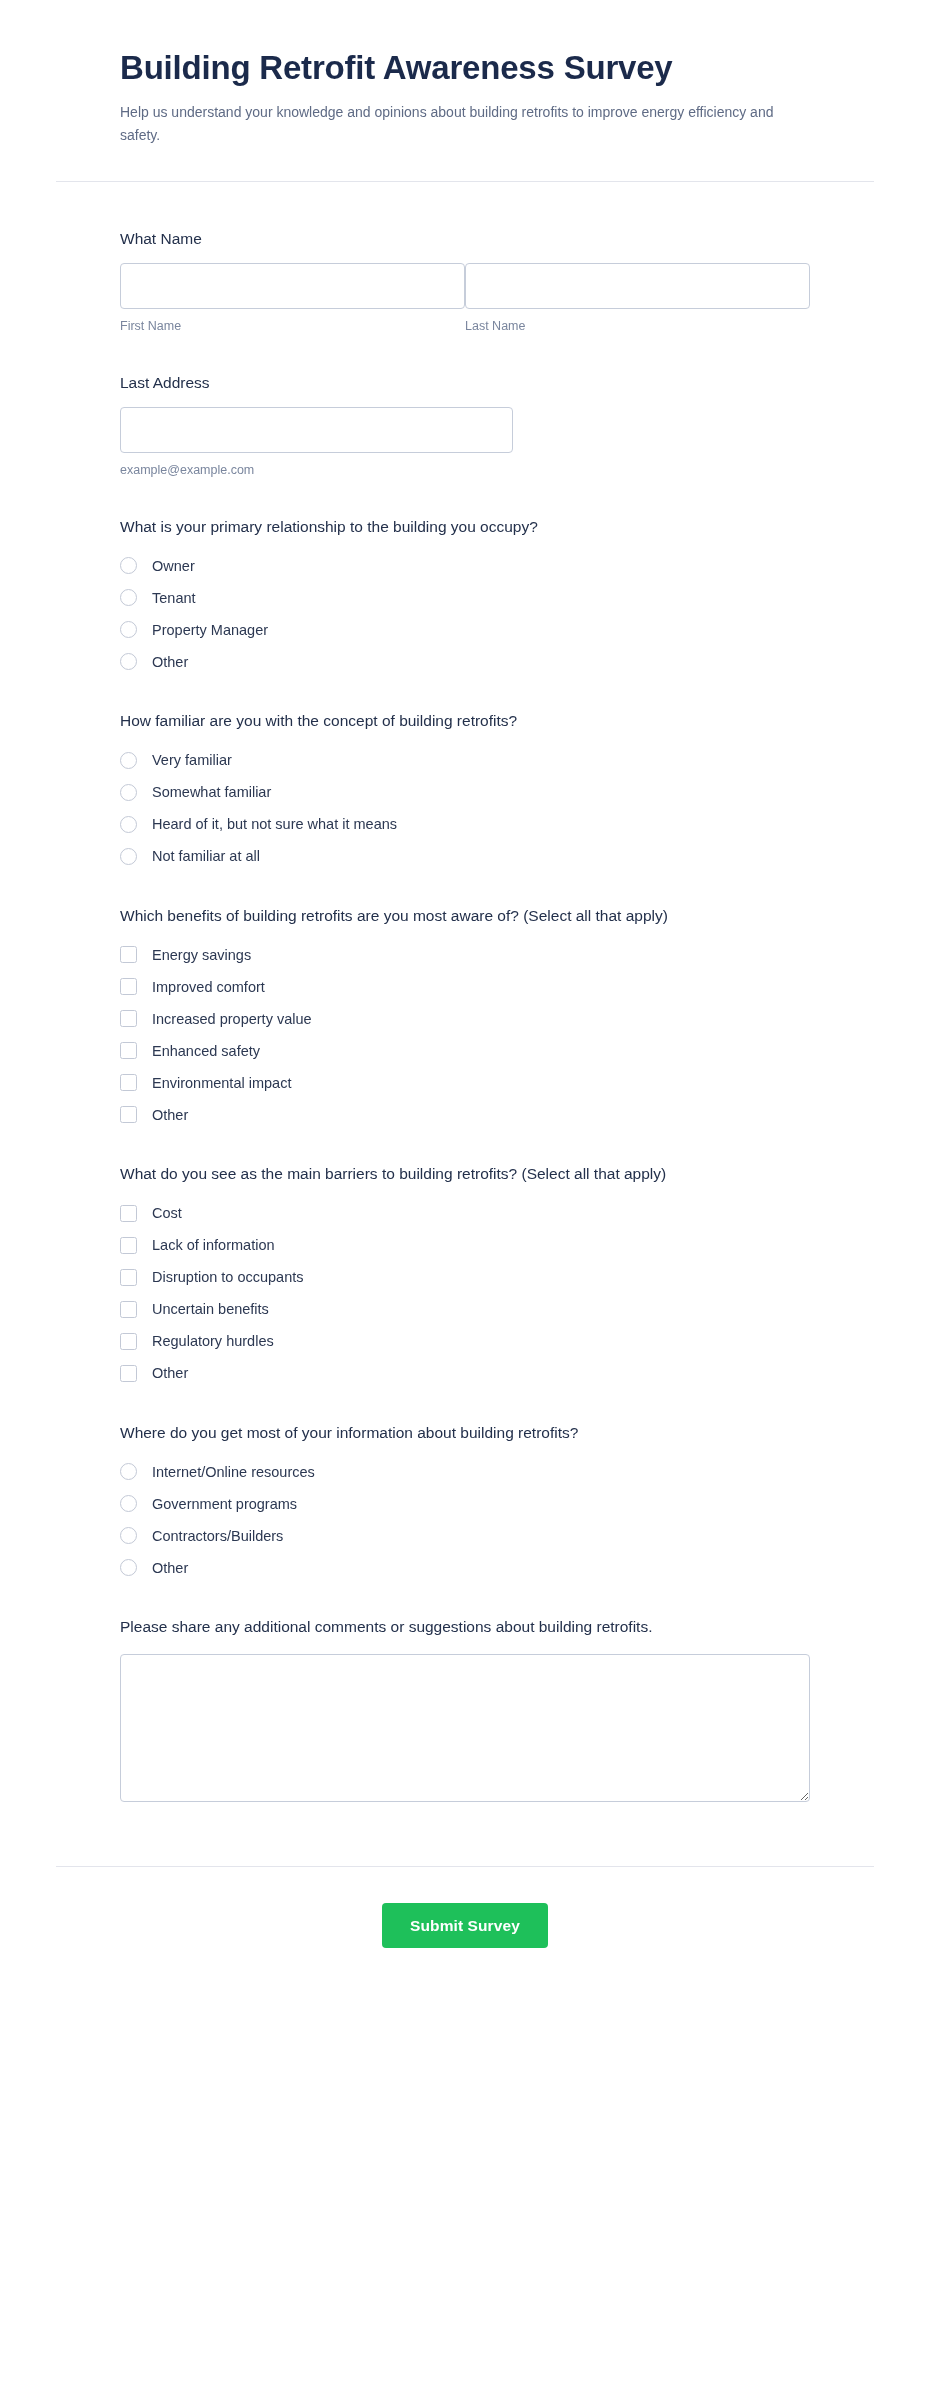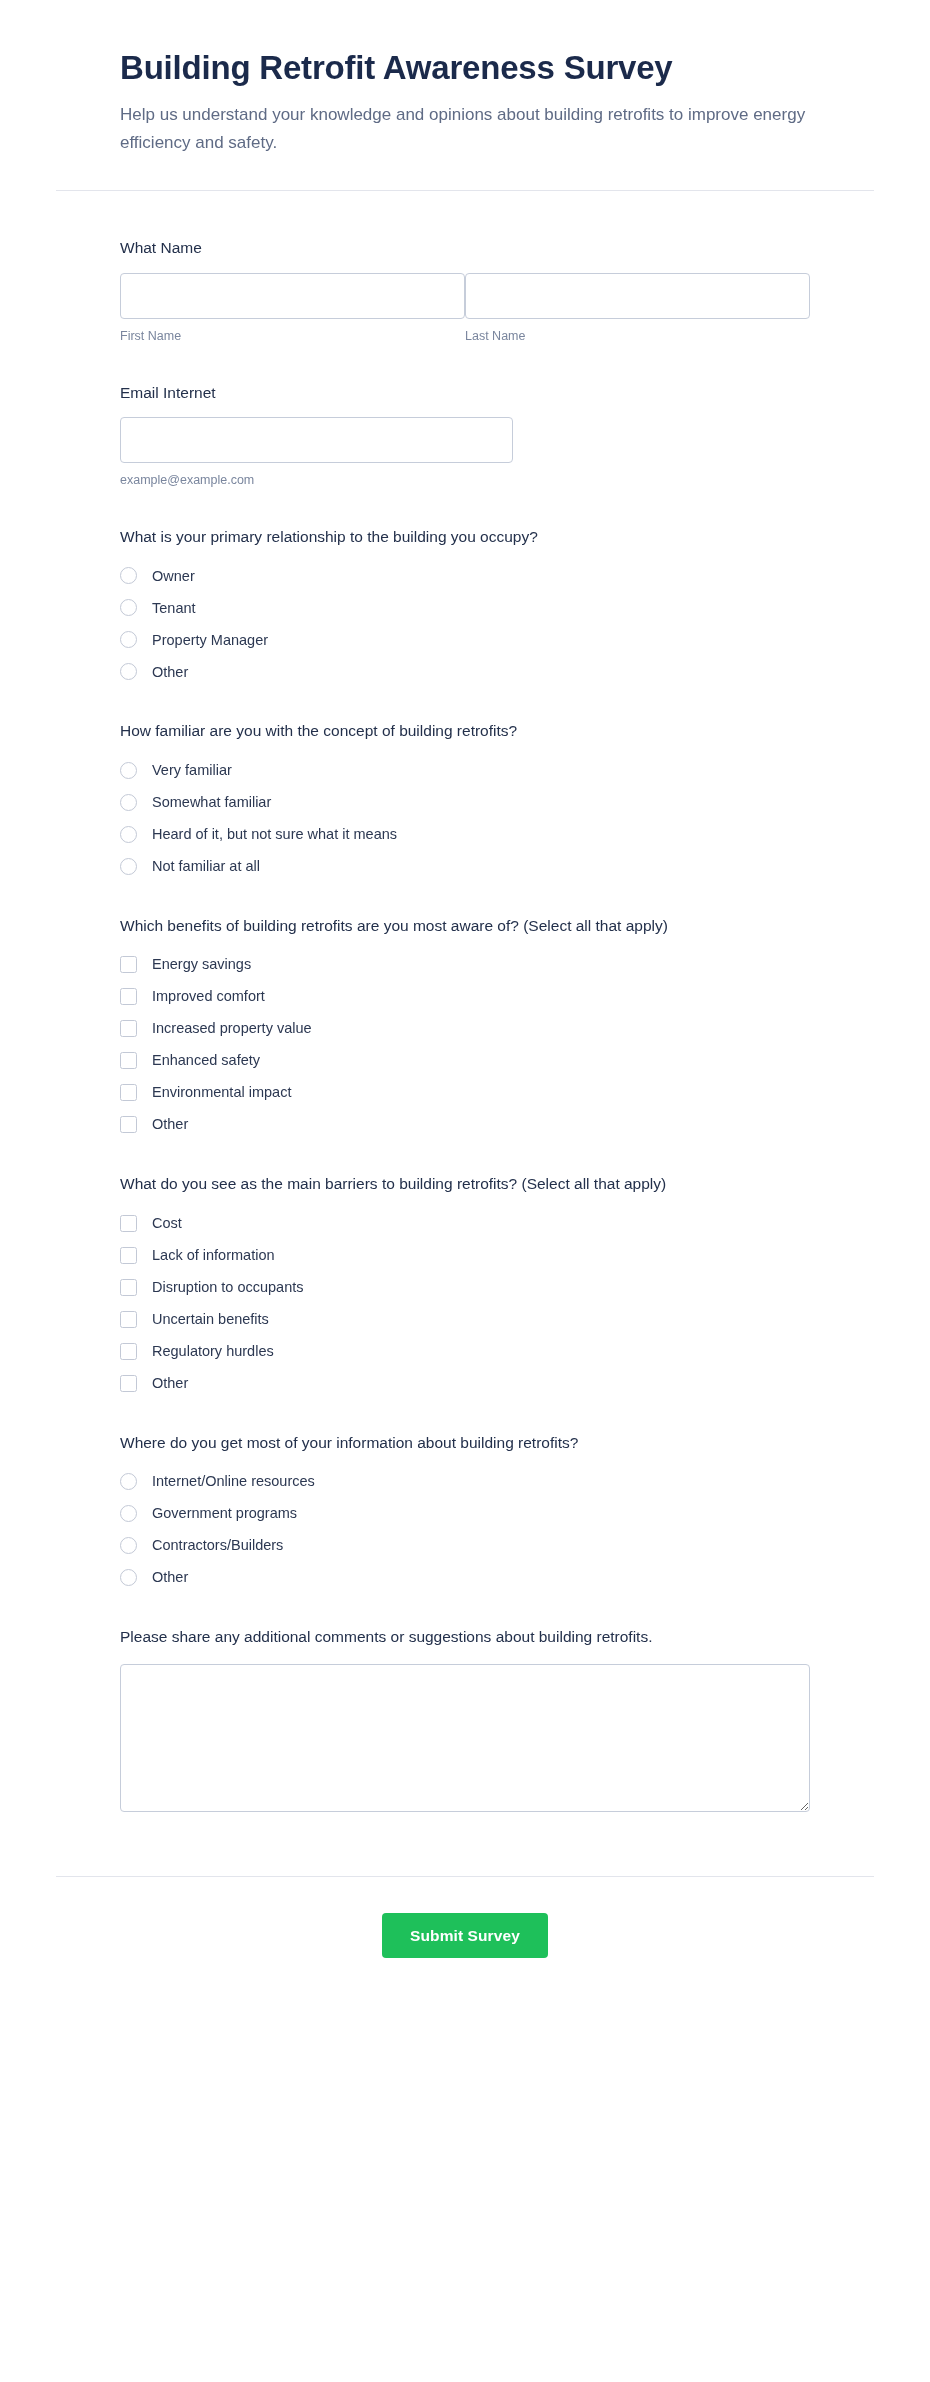--- a/index.html
+++ b/index.html
@@ -29,21 +29,21 @@
   }
   .form-title {
     font-size: 33px;
     line-height: 1.22;
     font-weight: bold;
     color: #1b2a4b;
     letter-spacing: -0.2px;
     margin: 0 0 13px 0;
   }
   .form-subtitle {
-    font-size: 17px;
+    font-size: 14px;
     line-height: 1.62;
     color: #5f6b85;
     margin: 0;
     max-width: 800px;
     font-weight: normal;
   }
 
   
   .form-body {
     padding: 46px 64px 34px 64px;
@@ -203,21 +203,21 @@
           <span class="sub-label">First Name</span>
         </div>
         <div class="name-col">
           <input class="text-input" type="text" placeholder="" style="">
           <span class="sub-label">Last Name</span>
         </div>
       </div>
     </div>
 
     <div class="field-block">
-      <label class="field-label">Email Internet</label>
+      <label class="field-label">Last Address</label>
       <input class="text-input email-w" type="email" placeholder="" style="">
       <span class="sub-label">example@example.com</span>
     </div>
 
     <div class="field-block">
       <span class="question-label">What is your primary relationship to the building you occupy?</span>
       <ul class="choice-list">
         <li class="choice-row">
           <span class="radio-mark"></span>
           <span class="choice-text">Owner</span>

